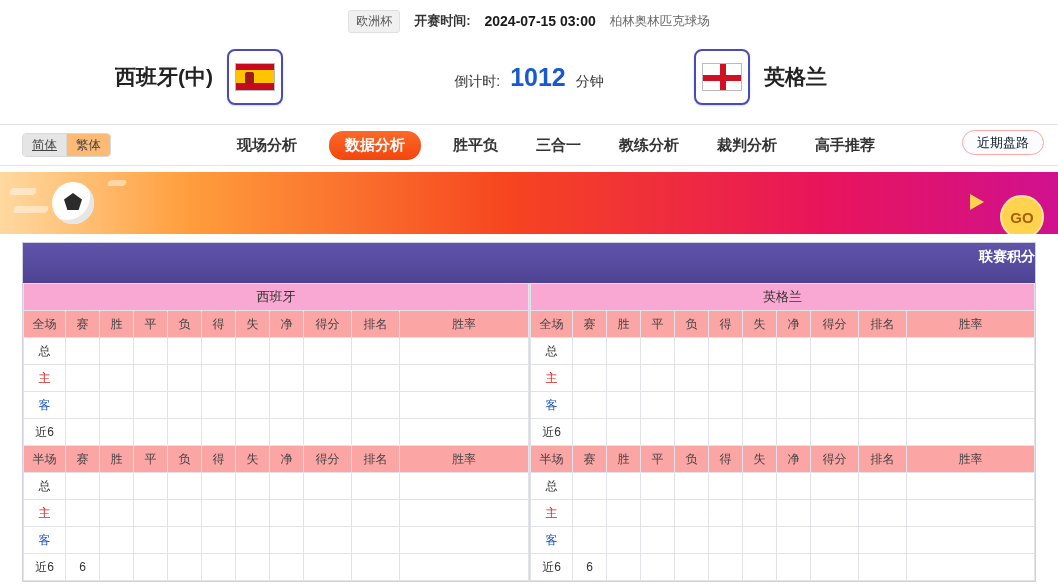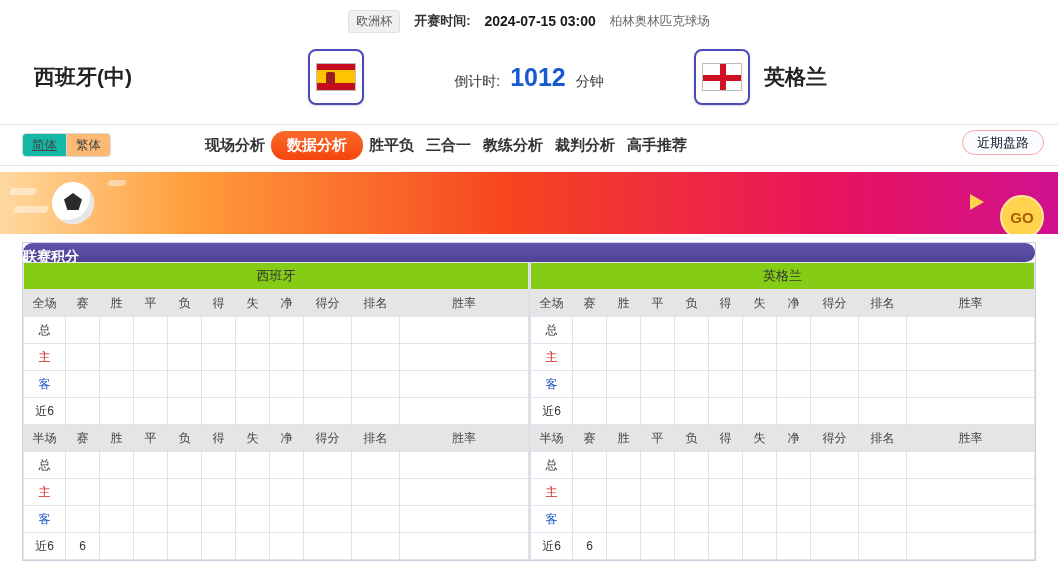--- a/index.html
+++ b/index.html
@@ -45,21 +45,21 @@
     margin-top: 10px;
     height: 70px;
     position: relative;
   }
   .team-block {
     display: flex;
     align-items: center;
     gap: 14px;
     width: 330px;
   }
-  .team-left { justify-content: space-between; padding-right: 0; }
+  .team-left { justify-content: center; padding-right: 0; }
   .team-right { justify-content: flex-start; }
   .team-name {
     font-size: 21px;
     font-weight: bold;
     color: #222;
     white-space: nowrap;
   }
   .flag-box {
     width: 56px; height: 56px;
     border: 2px solid #4a4ab8;
@@ -113,26 +113,27 @@
   }
   .lang-btn {
     font-size: 12.5px;
     color: #444;
     padding: 0 9px;
     line-height: 22px;
     background: #fdba74;
     cursor: pointer;
   }
   .lang-btn + .lang-btn { border-left: 1px solid #d8d8d8; }
-  .lang-btn.active { background: #14b8a6; text-decoration: underline; }
+  .lang-btn.active { background: #e5e5e5; text-decoration: underline; }
 
   .nav-items {
     display: flex;
     align-items: center;
-    margin-left: 88px;
+    gap: 26px;
+    margin-left: 120px;
   }
   .nav-item {
     font-size: 15px;
     color: #333;
     font-weight: bold;
     cursor: pointer;
     padding: 4px 6px;
     white-space: nowrap;
   }
   .nav-item.active {
@@ -213,24 +214,23 @@
   .section {
     margin: 8px 22px 0 22px;
     border: 1px solid #cfcfe0;
   }
   .section-title {
     background: #574ba0;
     background: linear-gradient(#5f54ab, #4e4392);
     color: #fff;
     font-size: 14px;
     font-weight: bold;
-    text-align: left;
-    height: 19px;
+    text-align: right;
+    height: 40px;
     line-height: 26px;
-    border-radius: 10px;
   }
   .split {
     display: flex;
   }
   .half { width: 50%; }
   .half + .half { border-left: 1px solid #d8d8e6; }
 
   table.stat {
     width: 100%;
     border-collapse: collapse;
@@ -238,28 +238,28 @@
     color: #333;
   }
   table.stat th, table.stat td {
     border: 1px solid #e2e2ea;
     text-align: center;
     height: 27px;
     font-weight: normal;
     padding: 0 2px;
   }
   .team-sub {
-    background: #84cc16;
+    background: #f9a8d4;
     font-weight: bold;
     font-size: 13px;
     height: 26px;
     color: #333;
   }
   .hdr td {
-    background: #e5e5e5;
+    background: #fca5a5;
     font-weight: normal;
     color: #444;
   }
   td.rowlab { width: 42px; }
   td.red { color: #d32222; }
   td.blue { color: #1a52c4; }
   .c-sai { width: 34px; }
   .c-sh { width: 34px; }
   .c-p { width: 34px; }
   .c-f { width: 34px; }

